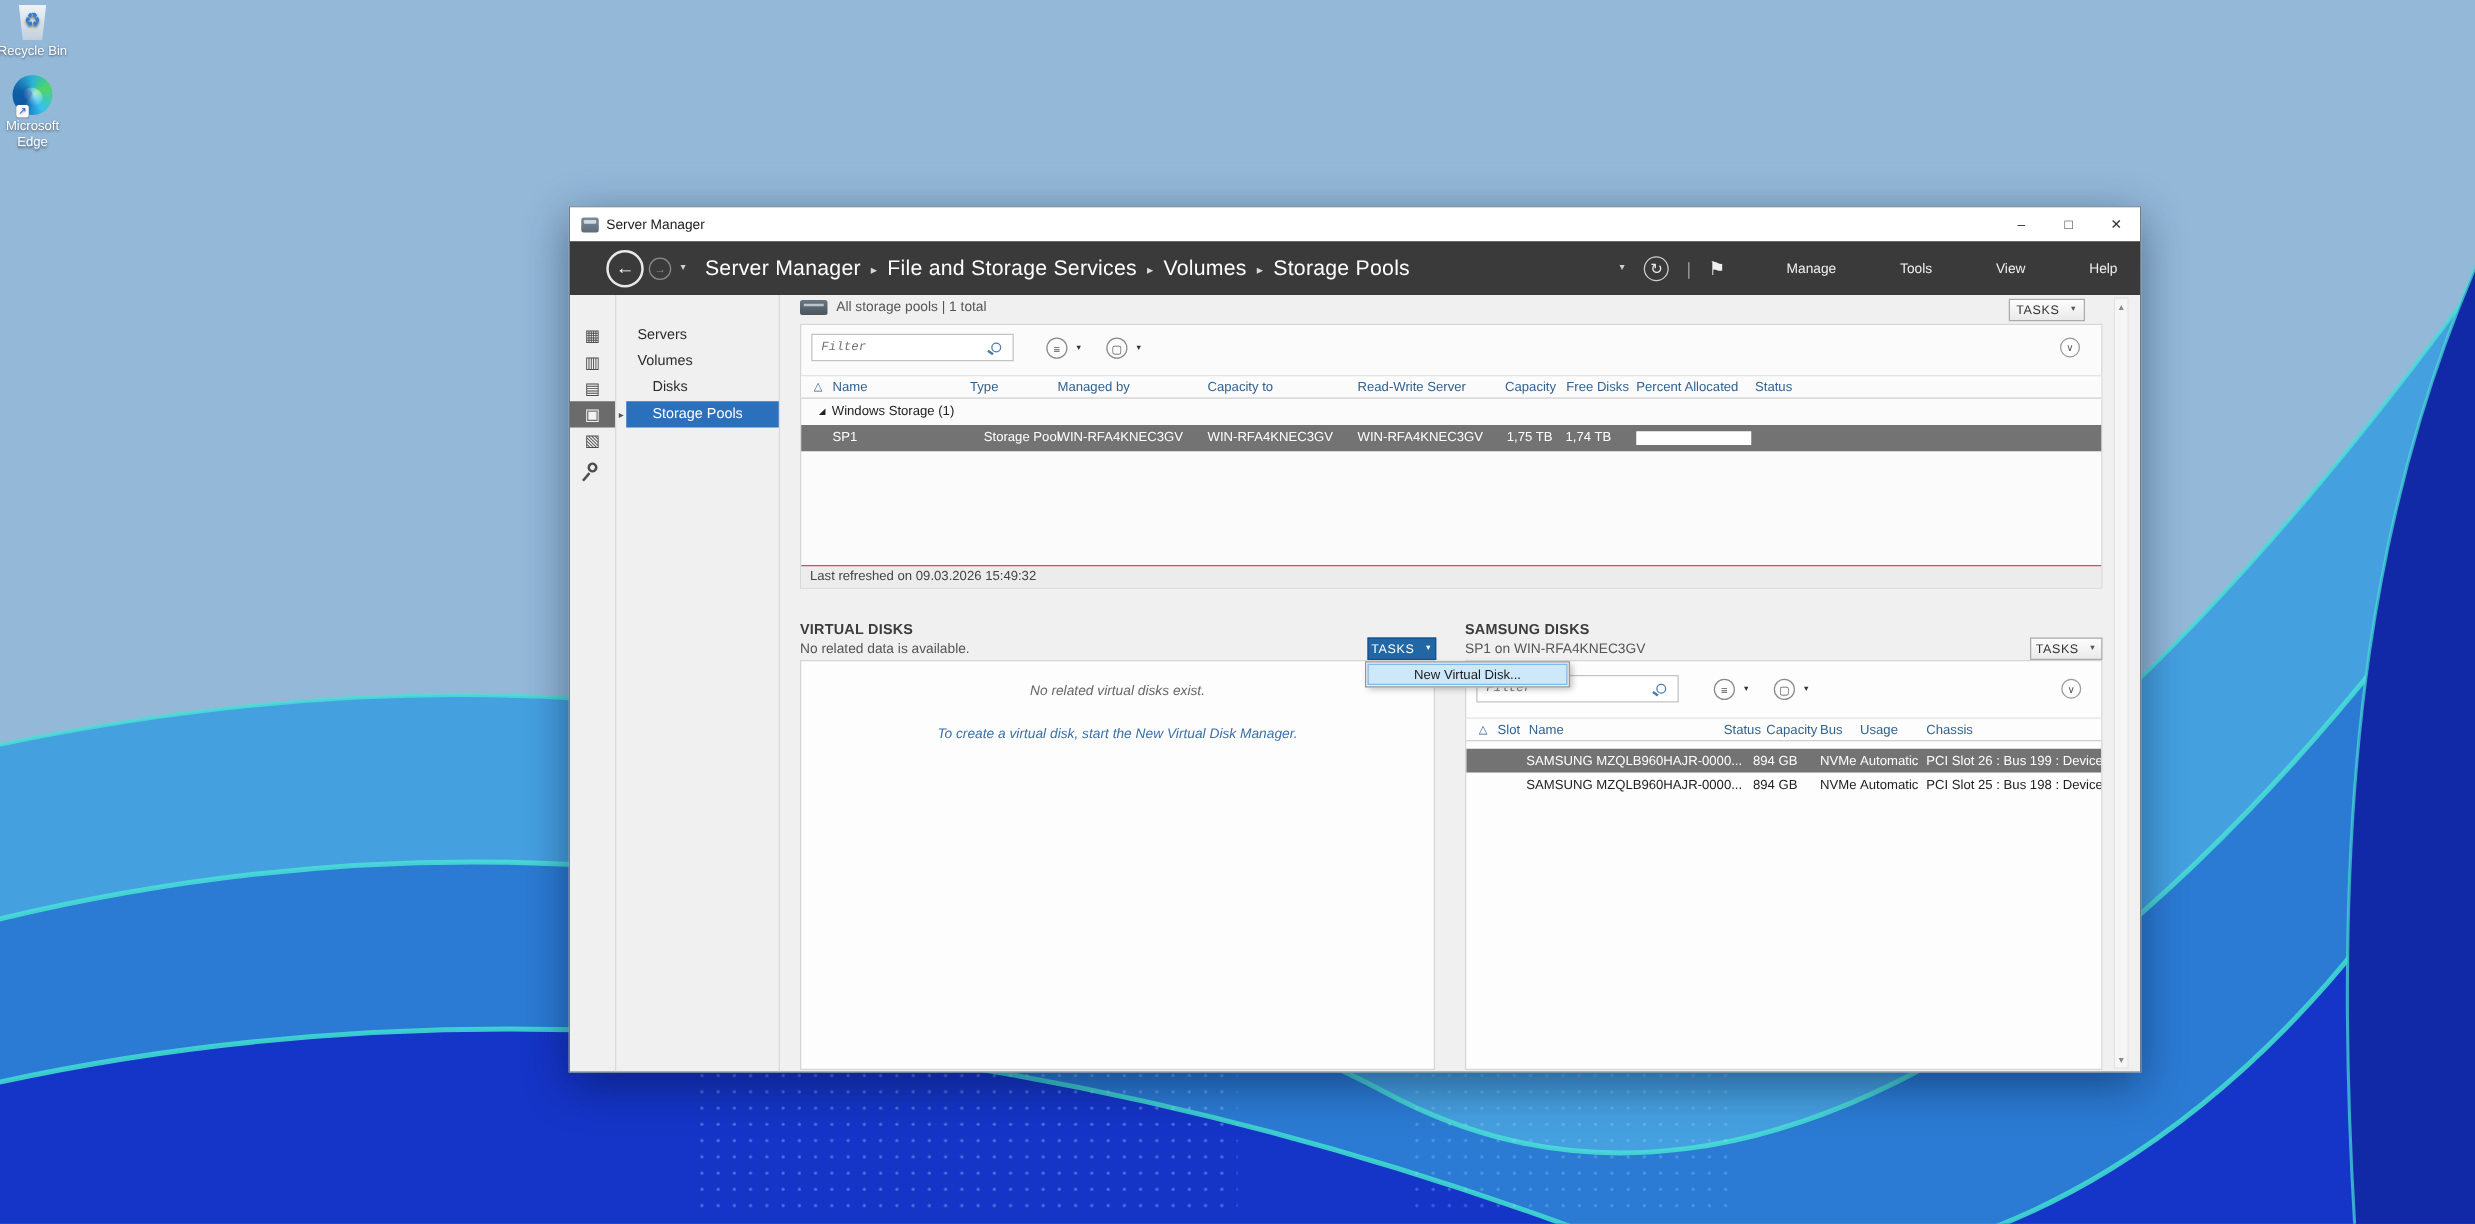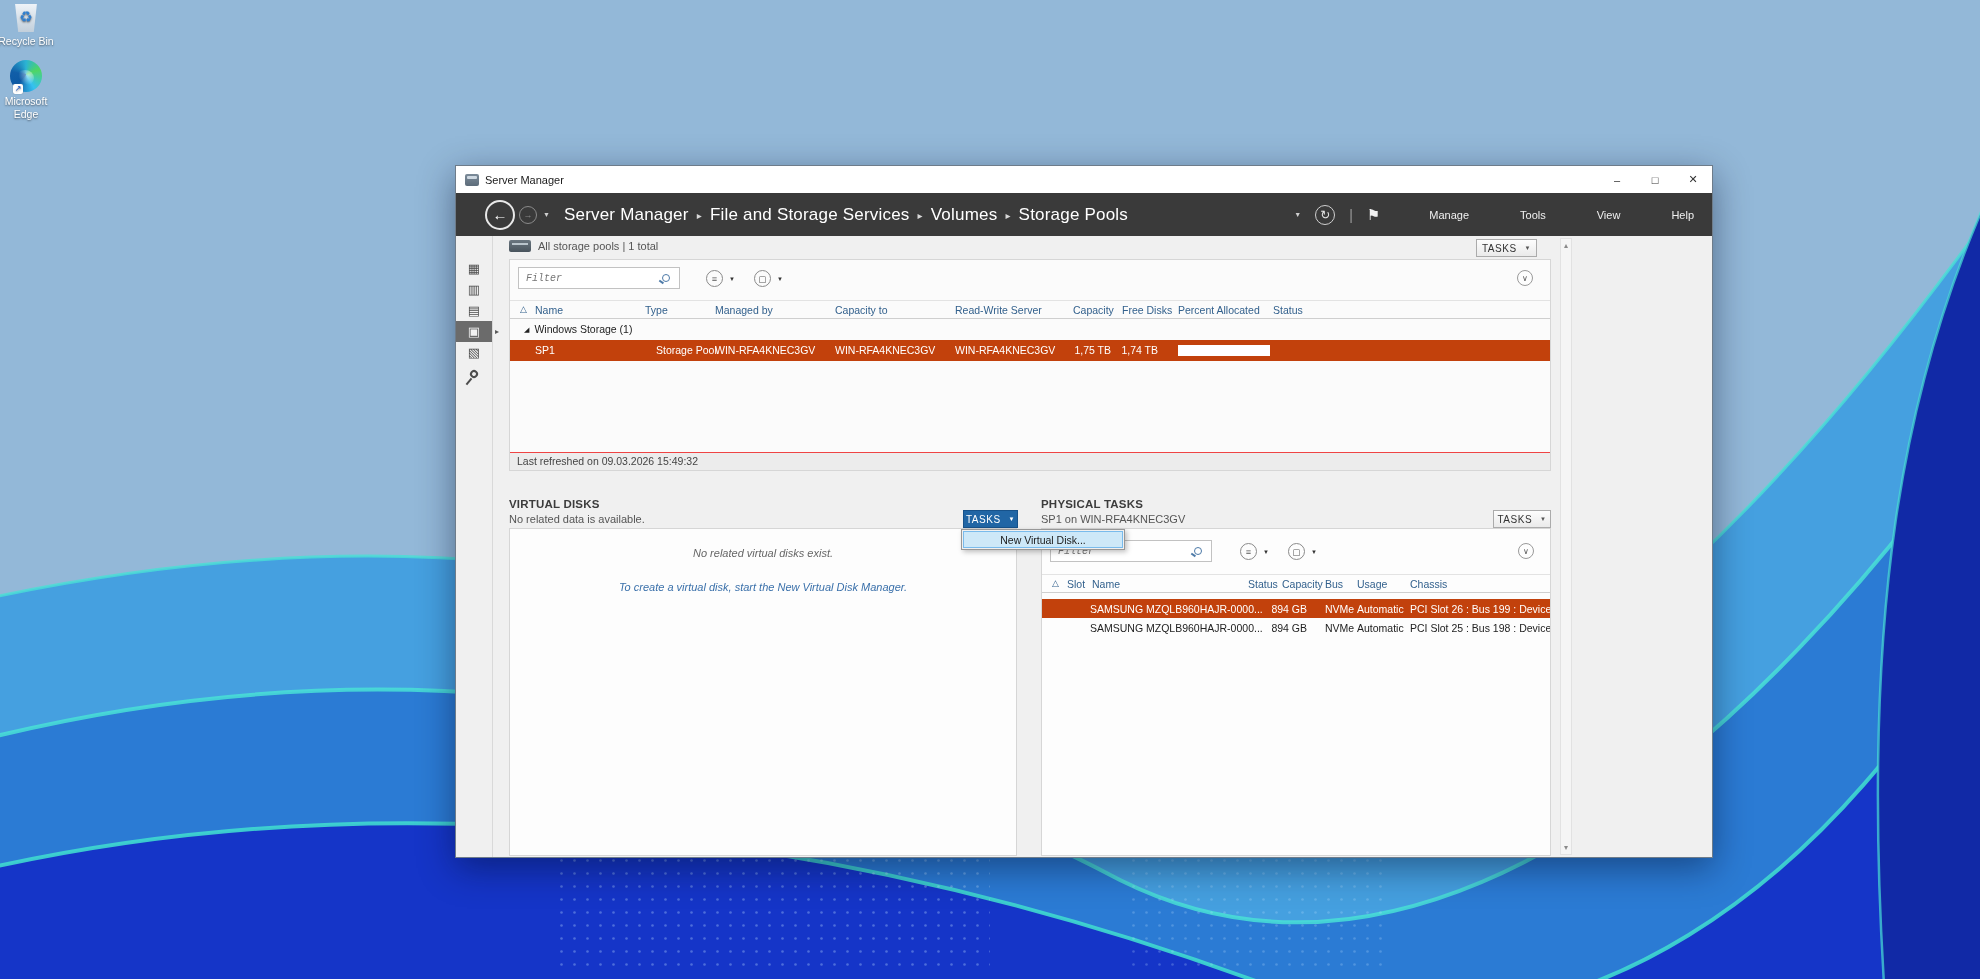--- a/index.html
+++ b/index.html
@@ -101,21 +101,21 @@
       display:flex; align-items:center; justify-content:center; font-size:8px; color:#555; background:#fdfdfd; }
 
   .tbl-header { position:absolute; left:0; right:0; height:19px; border-top:1px solid #e3e3e3; border-bottom:1px solid #cfcfcf;
       font-size:10.5px; color:#33618d; background:#fbfbfb; }
   .tbl-header span { position:absolute; top:3px; white-space:nowrap; }
   .sort-tri { color:#33618d; font-size:9px; }
 
   .group-row { position:absolute; font-size:10.5px; color:#222; white-space:nowrap; }
   .group-row .marker { font-size:7px; margin-right:5px; vertical-align:1px; }
 
-  .data-row { position:absolute; left:0; right:0; background:#c2410c; color:#fff; font-size:10.5px; }
+  .data-row { position:absolute; left:0; right:0; background:#737373; color:#fff; font-size:10.5px; }
   .data-row span { position:absolute; top:4px; white-space:nowrap; }
   .data-row.alt { background:transparent; color:#222; }
   .pct-bar { position:absolute; background:#fff; }
 
   .statusbar { position:absolute; left:0; right:0; bottom:0; height:18px; background:#ececec;
       border-top:1px solid #ef4444; font-size:10.5px; color:#444; line-height:17px; padding-left:7px; }
 
   .section-title { position:absolute; font-size:11.5px; font-weight:bold; color:#3c3c3c; letter-spacing:.2px; }
   .section-sub { position:absolute; font-size:11px; color:#555; white-space:nowrap; }
 
@@ -219,20 +219,26 @@
         <span class="sel-arrow">▸</span>
       </div>
       <div class="strip-item">
           <span>▧</span>
         </div>
       <div class="strip-item">
           <span class="key-icon"></span>
         </div>
     </div>
 
+    <div class="nav-pane">
+      <div class="nav-item">Servers</div>
+      <div class="nav-item">Volumes</div>
+      <div class="nav-item indent">Disks</div>
+      <div class="nav-item selected">Storage Pools</div>
+    </div>
 
     <div class="main-area">
 
       <div class="pools-header-row">
         <div class="pools-tab-icon"></div>
         <div class="pools-header-text">All storage pools | 1 total</div>
       </div>
       <div class="tasks-btn" style="left:983px; top:3px;">
         <span>TASKS</span>
         <span class="caret">▼</span>
@@ -297,21 +303,21 @@
       </div>
       <div class="tasks-menu" style="left:468px; top:293px;">
         <div class="item">New Virtual Disk...</div>
       </div>
 
       <div class="panel" style="left:16px; top:292px; width:508px; height:328px; background:#fdfdfd;">
         <div class="empty-line1" style="top:18px;">No related virtual disks exist.</div>
         <div class="empty-line2" style="top:52px;">To create a virtual disk, start the New Virtual Disk Manager.</div>
       </div>
 
-      <div class="section-title" style="left:548px; top:262px;">PHYSICAL TASKS</div>
+      <div class="section-title" style="left:548px; top:262px;">SAMSUNG DISKS</div>
       <div class="section-sub" style="left:548px; top:277px;">SP1 on WIN-RFA4KNEC3GV</div>
       <div class="tasks-btn" style="left:1000px; top:274px; width:58px;">
         <span>TASKS</span>
         <span class="caret">▼</span>
       </div>
 
       <div class="panel" style="left:548px; top:292px; width:510px; height:328px; background:#fdfdfd; overflow:hidden;">
         <div class="filter-box" style="left:8px; top:11px; width:162px;">
           <input placeholder="Filter" style="">
           <span class="search-glyph"></span>

